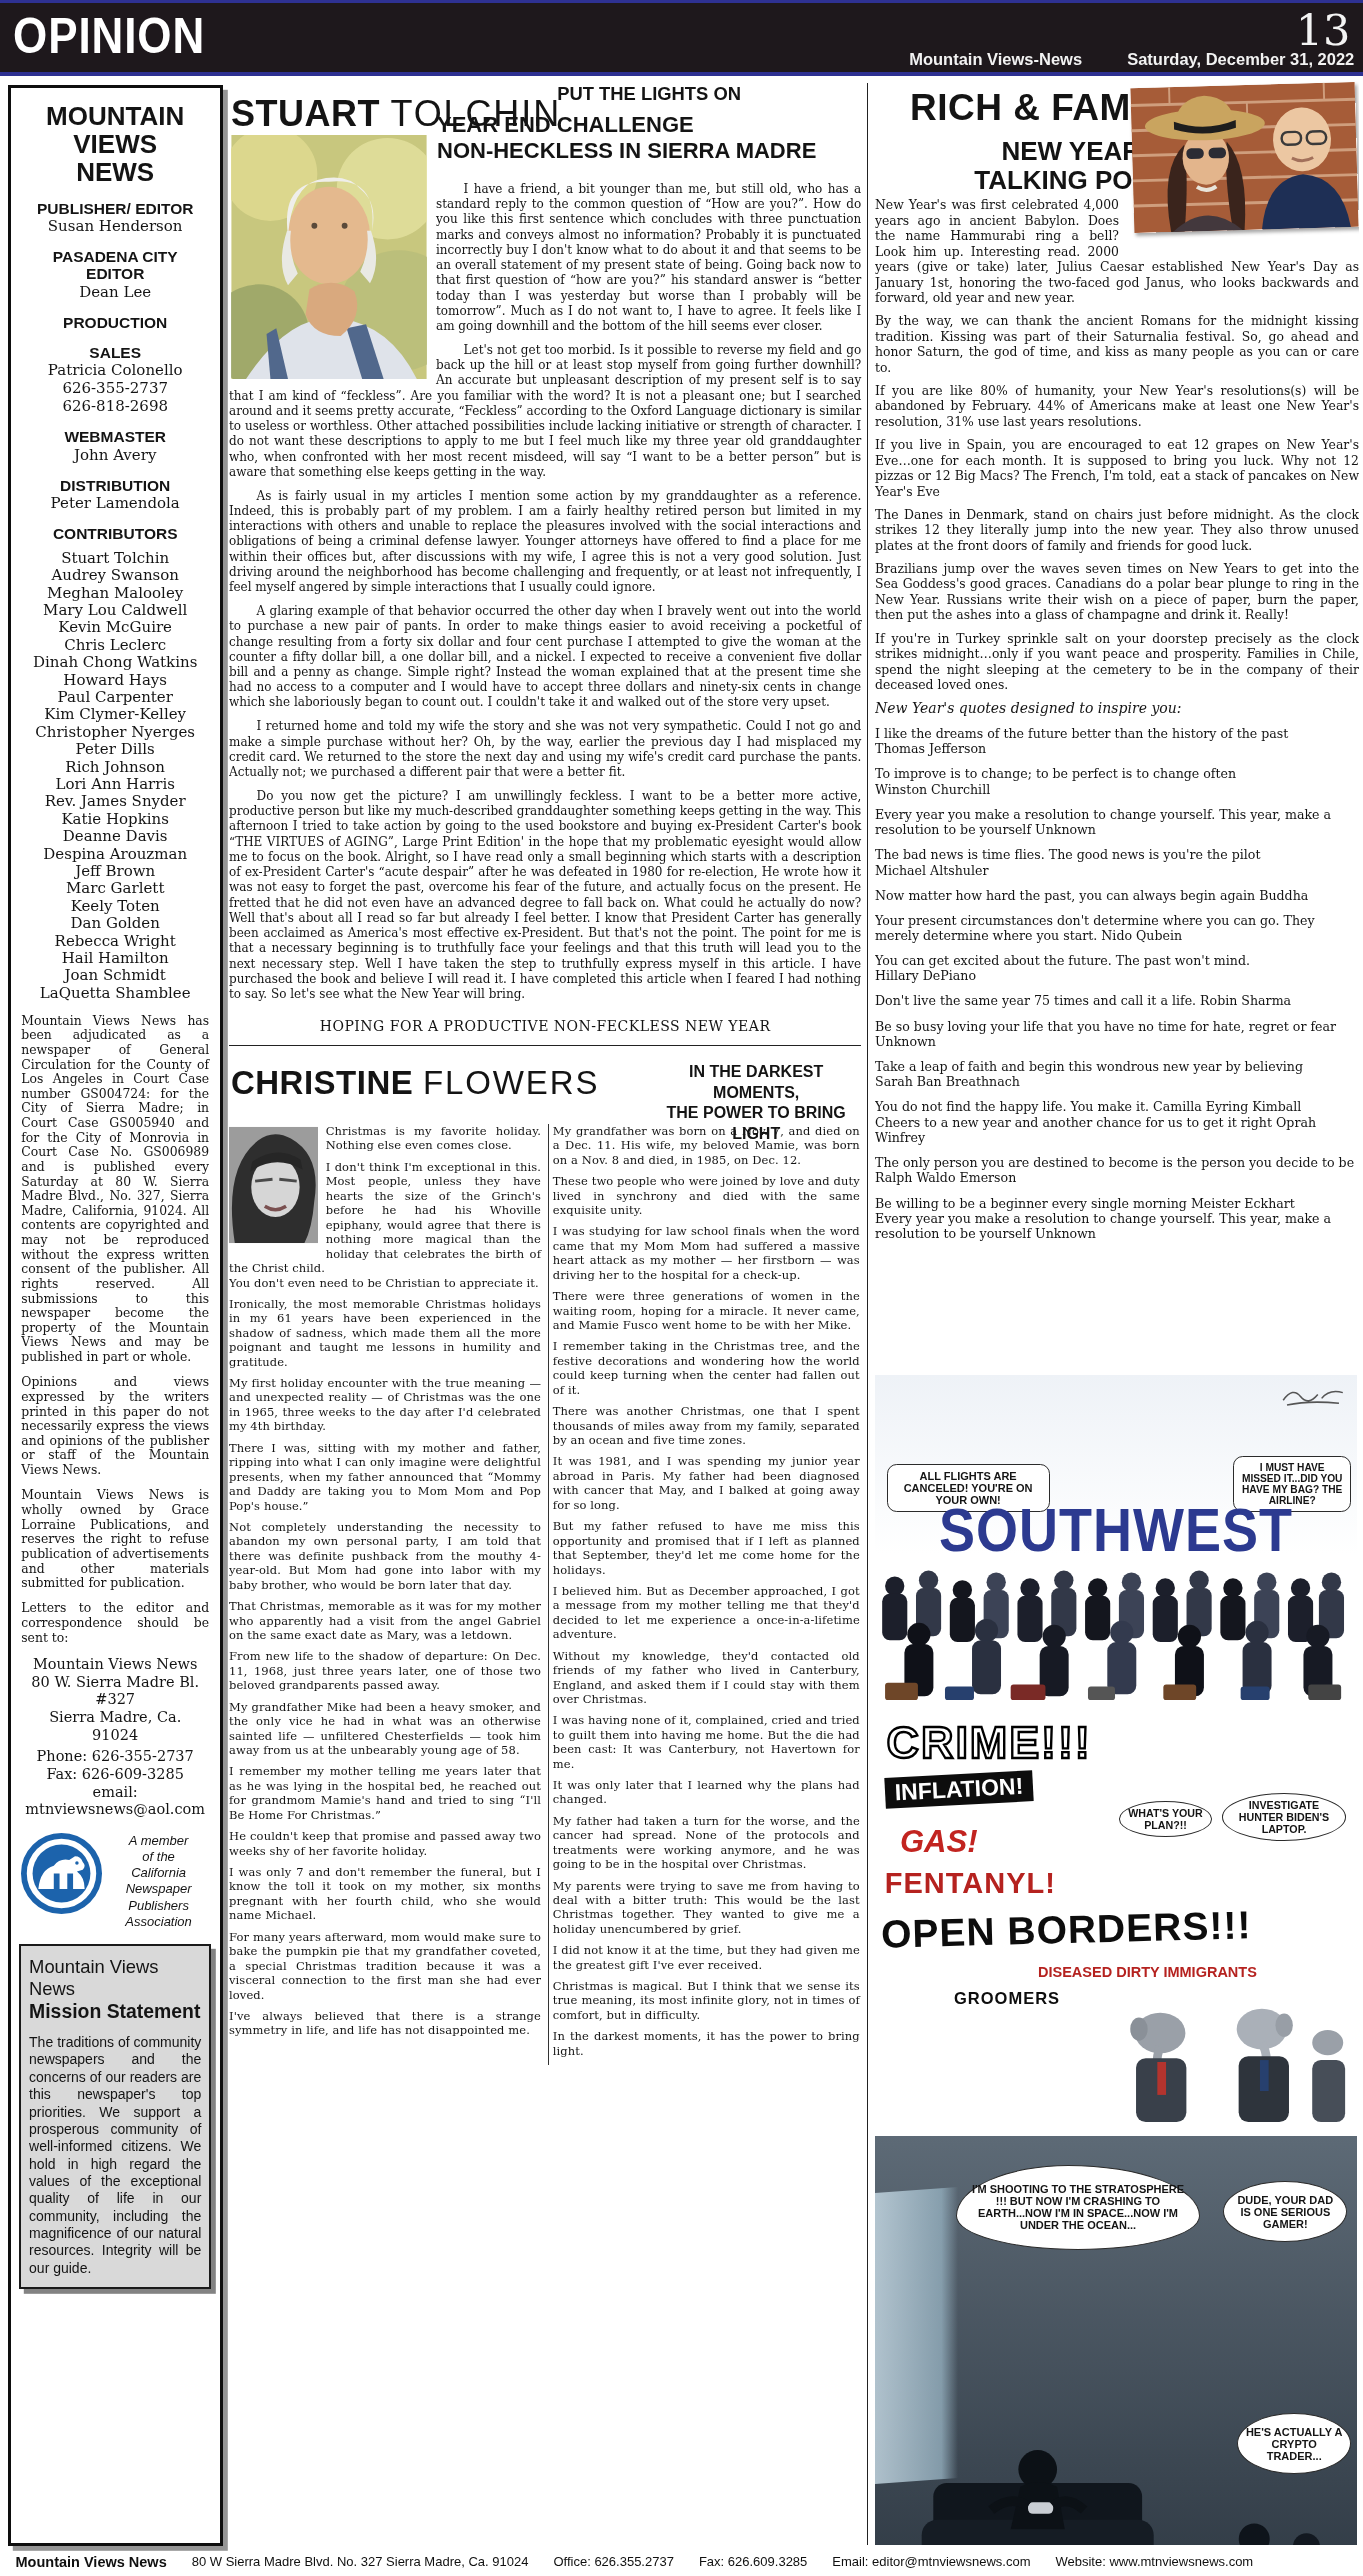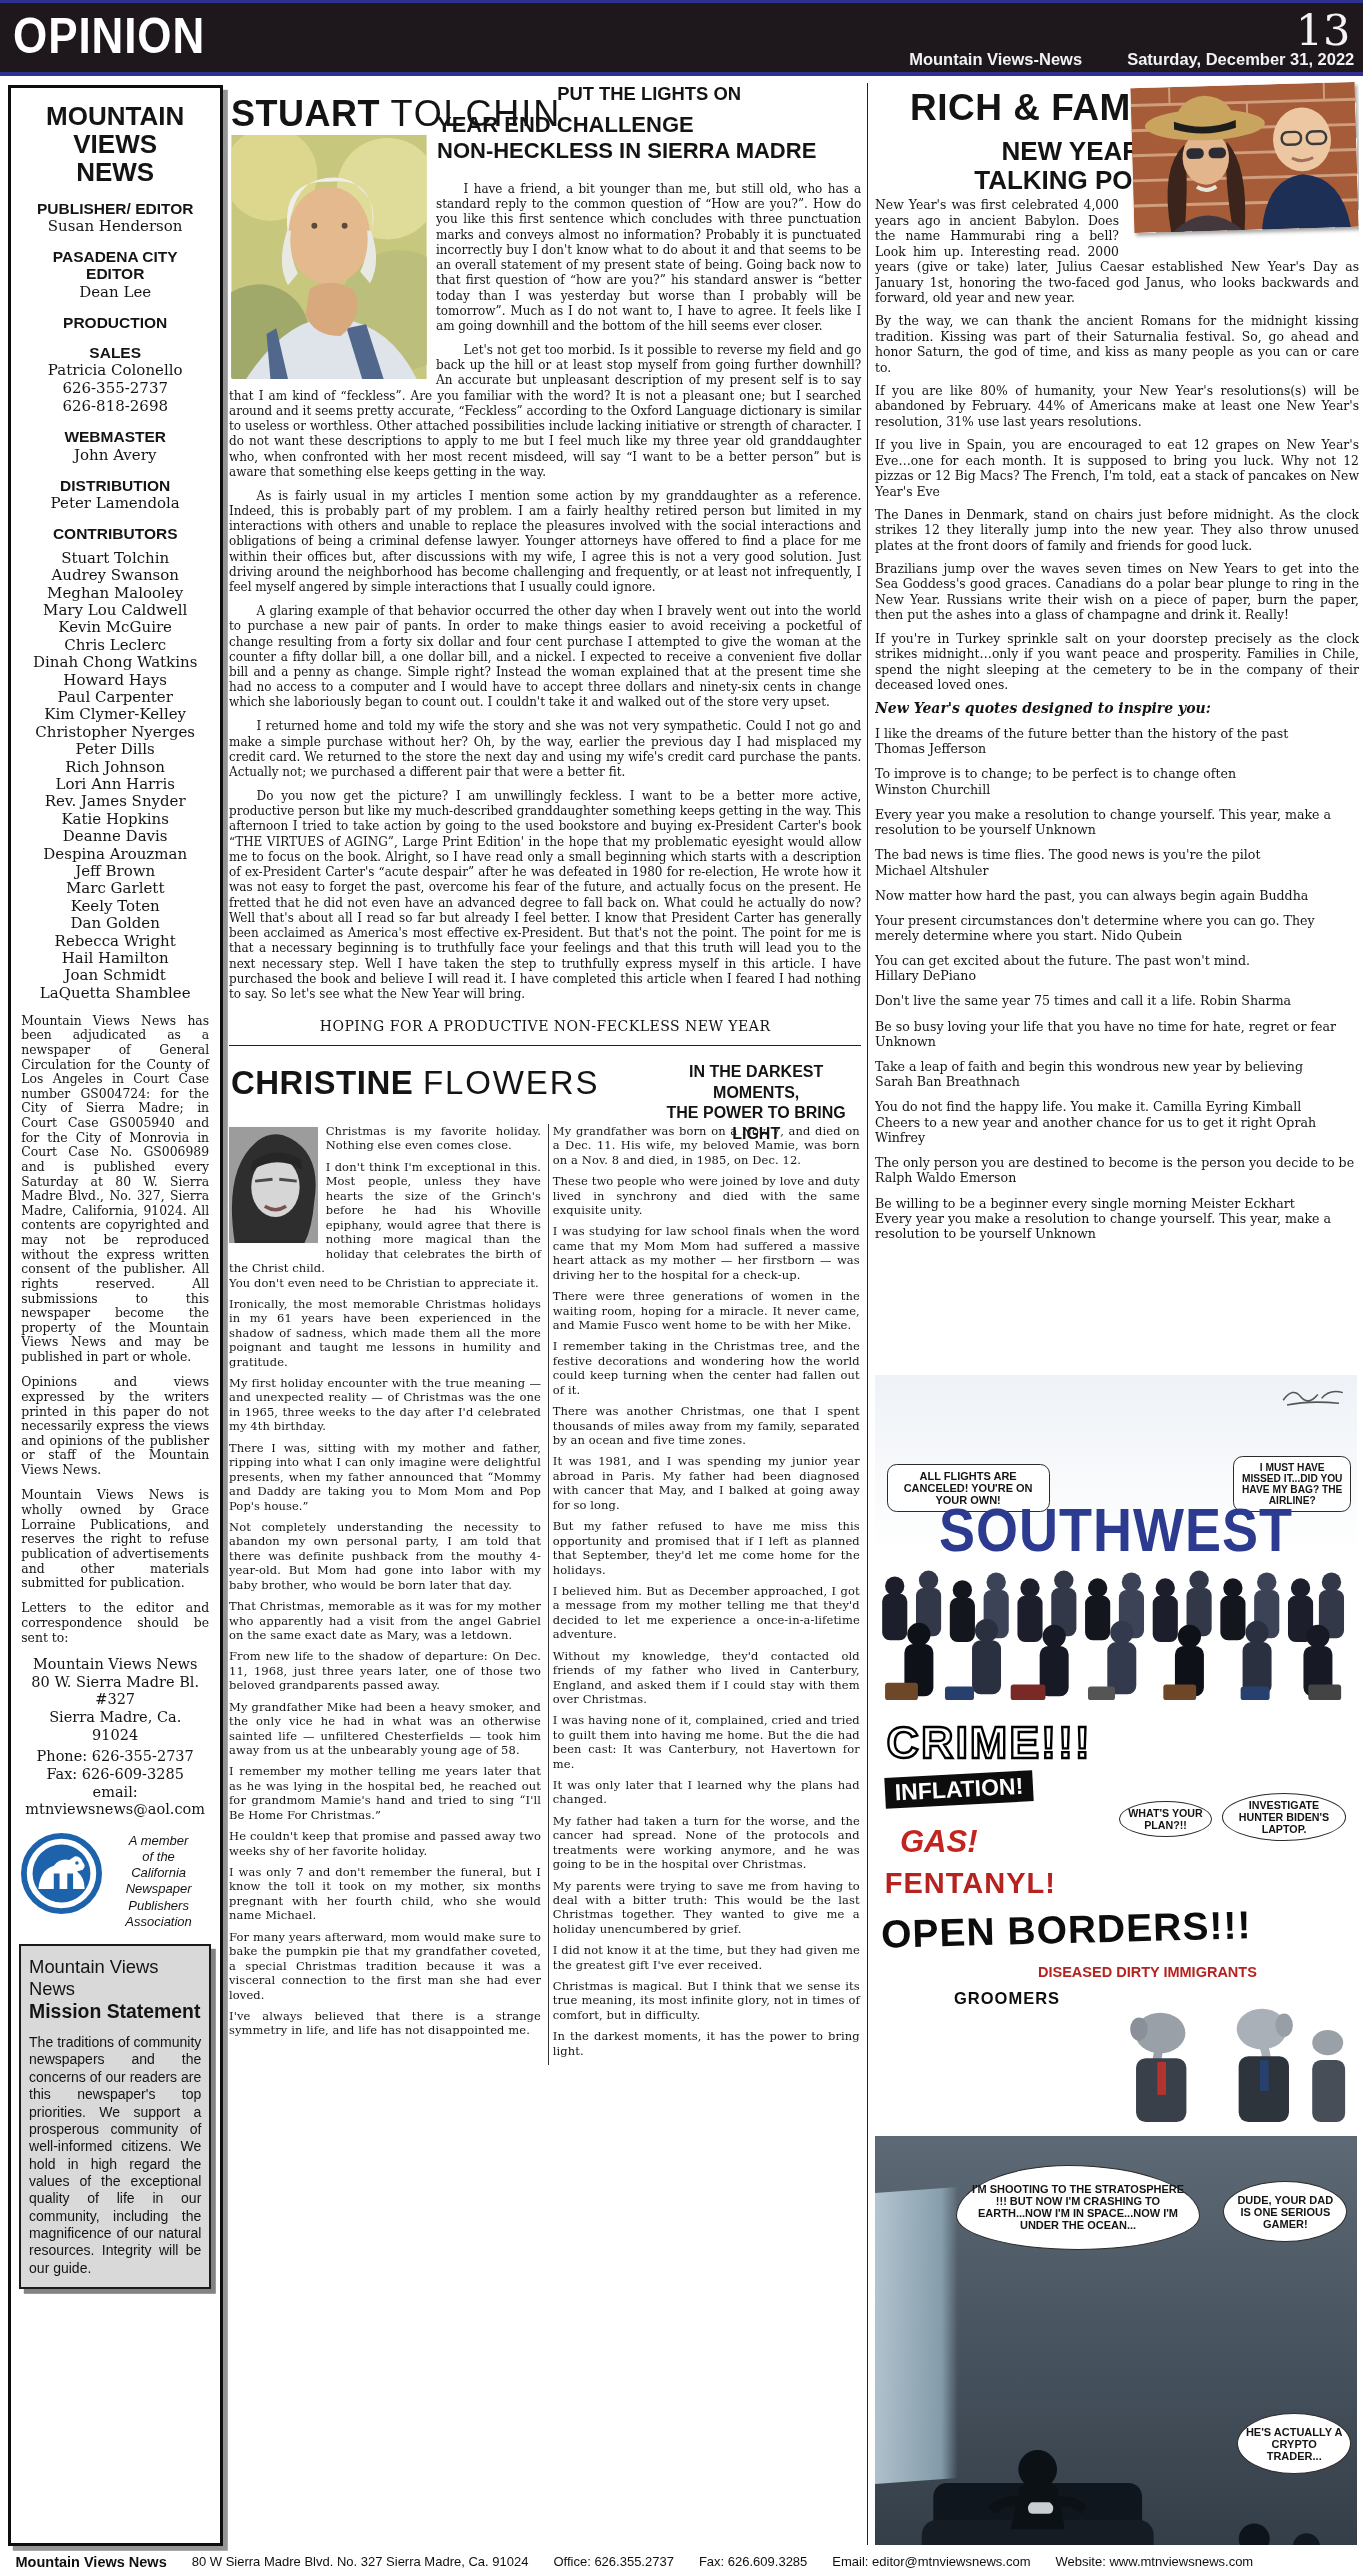--- a/index.html
+++ b/index.html
@@ -58,21 +58,21 @@
 
   
   .rich{position:absolute;left:875px;top:81px;width:484px;height:2464px;overflow:hidden}
   .rf-header{position:relative;height:116px}
   .rf-byline{position:absolute;left:35px;top:5.8px;font-family:"Liberation Sans",sans-serif;font-weight:800;font-size:37px;letter-spacing:0.5px}
   .rf-headline{position:absolute;left:0;top:56px;width:416px;text-align:center;font-family:"Liberation Sans",sans-serif;font-weight:800;font-size:26px;line-height:1.12;white-space:pre-line}
   .rf-photo{position:absolute;right:1.9px;top:3.9px;width:225px;height:145px;transform:rotate(-1.6deg);box-shadow:1.9px 2.9px 3.9px rgba(0,0,0,.35);overflow:hidden}
   .rf-body{text-align:justify}
   .rf-body .spacer{float:right;width:240px;height:56px}
   .rf-body p{font-size:12.4px;line-height:1.25;margin-bottom:7.7px}
-  .rf-qhead{font-weight:700;font-style:italic;font-size:14px;margin:3.9px 0 9.7px}
+  .rf-qhead{font-weight:400;font-style:italic;font-size:14px;margin:3.9px 0 9.7px}
   .rf-quotes .quote{font-size:12.6px;line-height:1.22;margin-bottom:9.7px;white-space:pre-line;text-align:left}
 
   
   .toon{position:absolute;left:0;width:482px;overflow:hidden;background:#fff}
   .toon1{top:1294px;height:327px;background:linear-gradient(#eef2f7,#ffffff 55%)}
   .sw-word{position:absolute;left:0;right:0;top:124px;text-align:center;font-family:"Liberation Sans",sans-serif;font-weight:800;font-size:54px;color:#2c3a90;letter-spacing:1px;transform:scaleY(1.12)}
   .bubble{position:absolute;background:#fff;border:1.9px solid #2b2b2b;border-radius:9.7px;padding:4.8px 5.8px;font-family:"Liberation Sans",sans-serif;font-weight:700;text-align:center}
   .sw-b1{left:11.6px;top:89px;width:163px;font-size:11px}
   .sw-b2{right:5.8px;top:81px;width:118px;font-size:10.2px}
   .sw-crowd{position:absolute;left:0;bottom:0;width:482px;height:143px}

